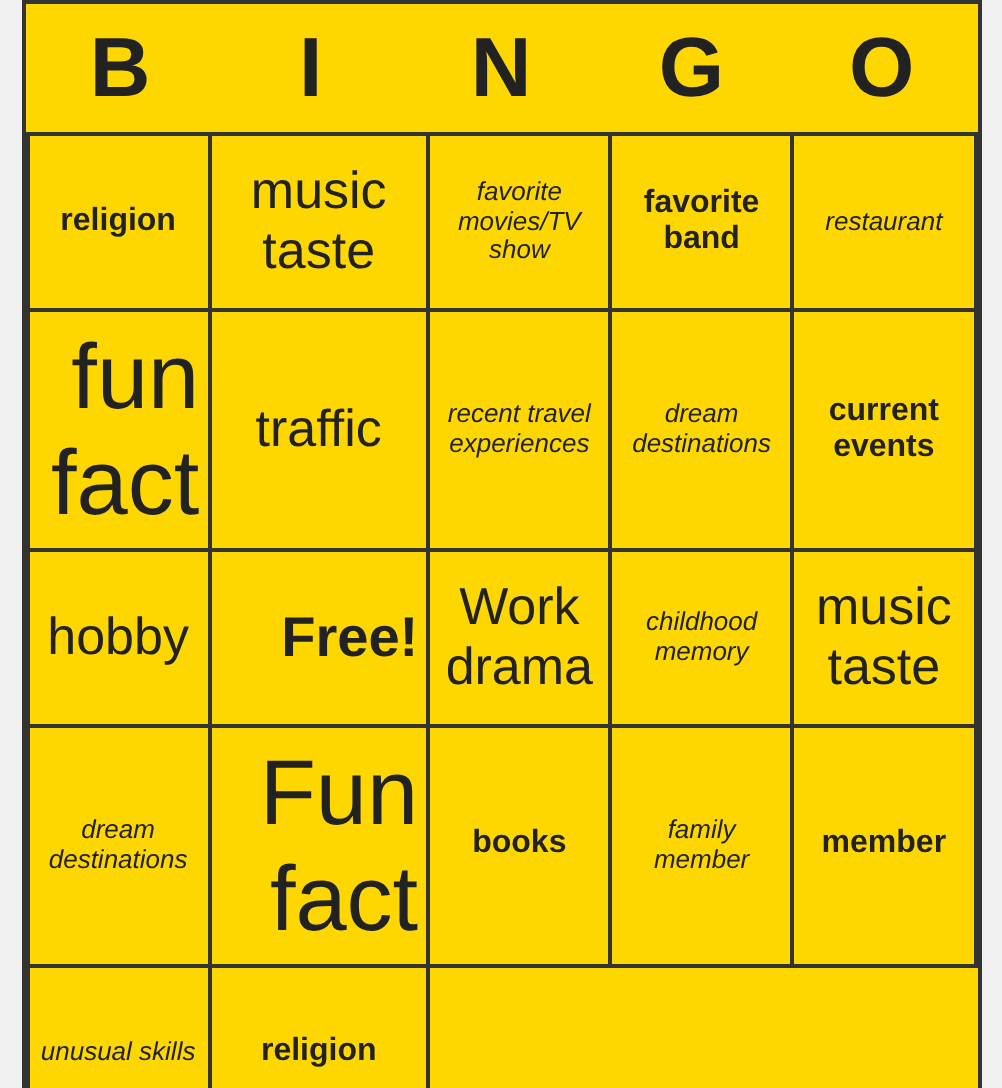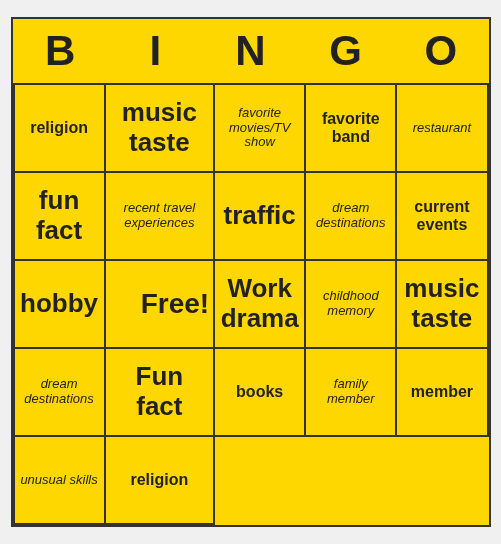--- a/index.html
+++ b/index.html
@@ -52,25 +52,26 @@
     .text-small {
       font-size: 13px;
       font-style: italic;
     }
     .text-medium {
       font-size: 16px;
       font-weight: bold;
     }
     .text-large {
       font-size: 26px;
-      font-weight: bold;
+      font-weight: normal;
     }
     .text-xlarge {
-      font-size: 26px;
-      font-weight: bold;
+      font-size: 46px;
+      font-weight: normal;
+      text-align: right;
     }
     .free-cell {
       font-size: 28px;
       font-weight: bold;
       margin-left: 31px;
     }
   </style>
 </head>
 <body>
 
@@ -95,24 +96,24 @@
       <div class="bingo-cell">
         <span class="text-medium">favorite band</span>
       </div>
       <div class="bingo-cell">
         <span class="text-small">restaurant</span>
       </div>
       <div class="bingo-cell">
         <span class="text-xlarge">fun fact</span>
       </div>
       <div class="bingo-cell">
-        <span class="text-small">recent travel experiences</span>
+        <span class="text-large">traffic</span>
       </div>
       <div class="bingo-cell">
-        <span class="text-large">traffic</span>
+        <span class="text-small">recent travel experiences</span>
       </div>
       <div class="bingo-cell">
         <span class="text-small">dream destinations</span>
       </div>
       <div class="bingo-cell">
         <span class="text-medium">current events</span>
       </div>
       <div class="bingo-cell">
         <span class="text-large">hobby</span>
       </div>

